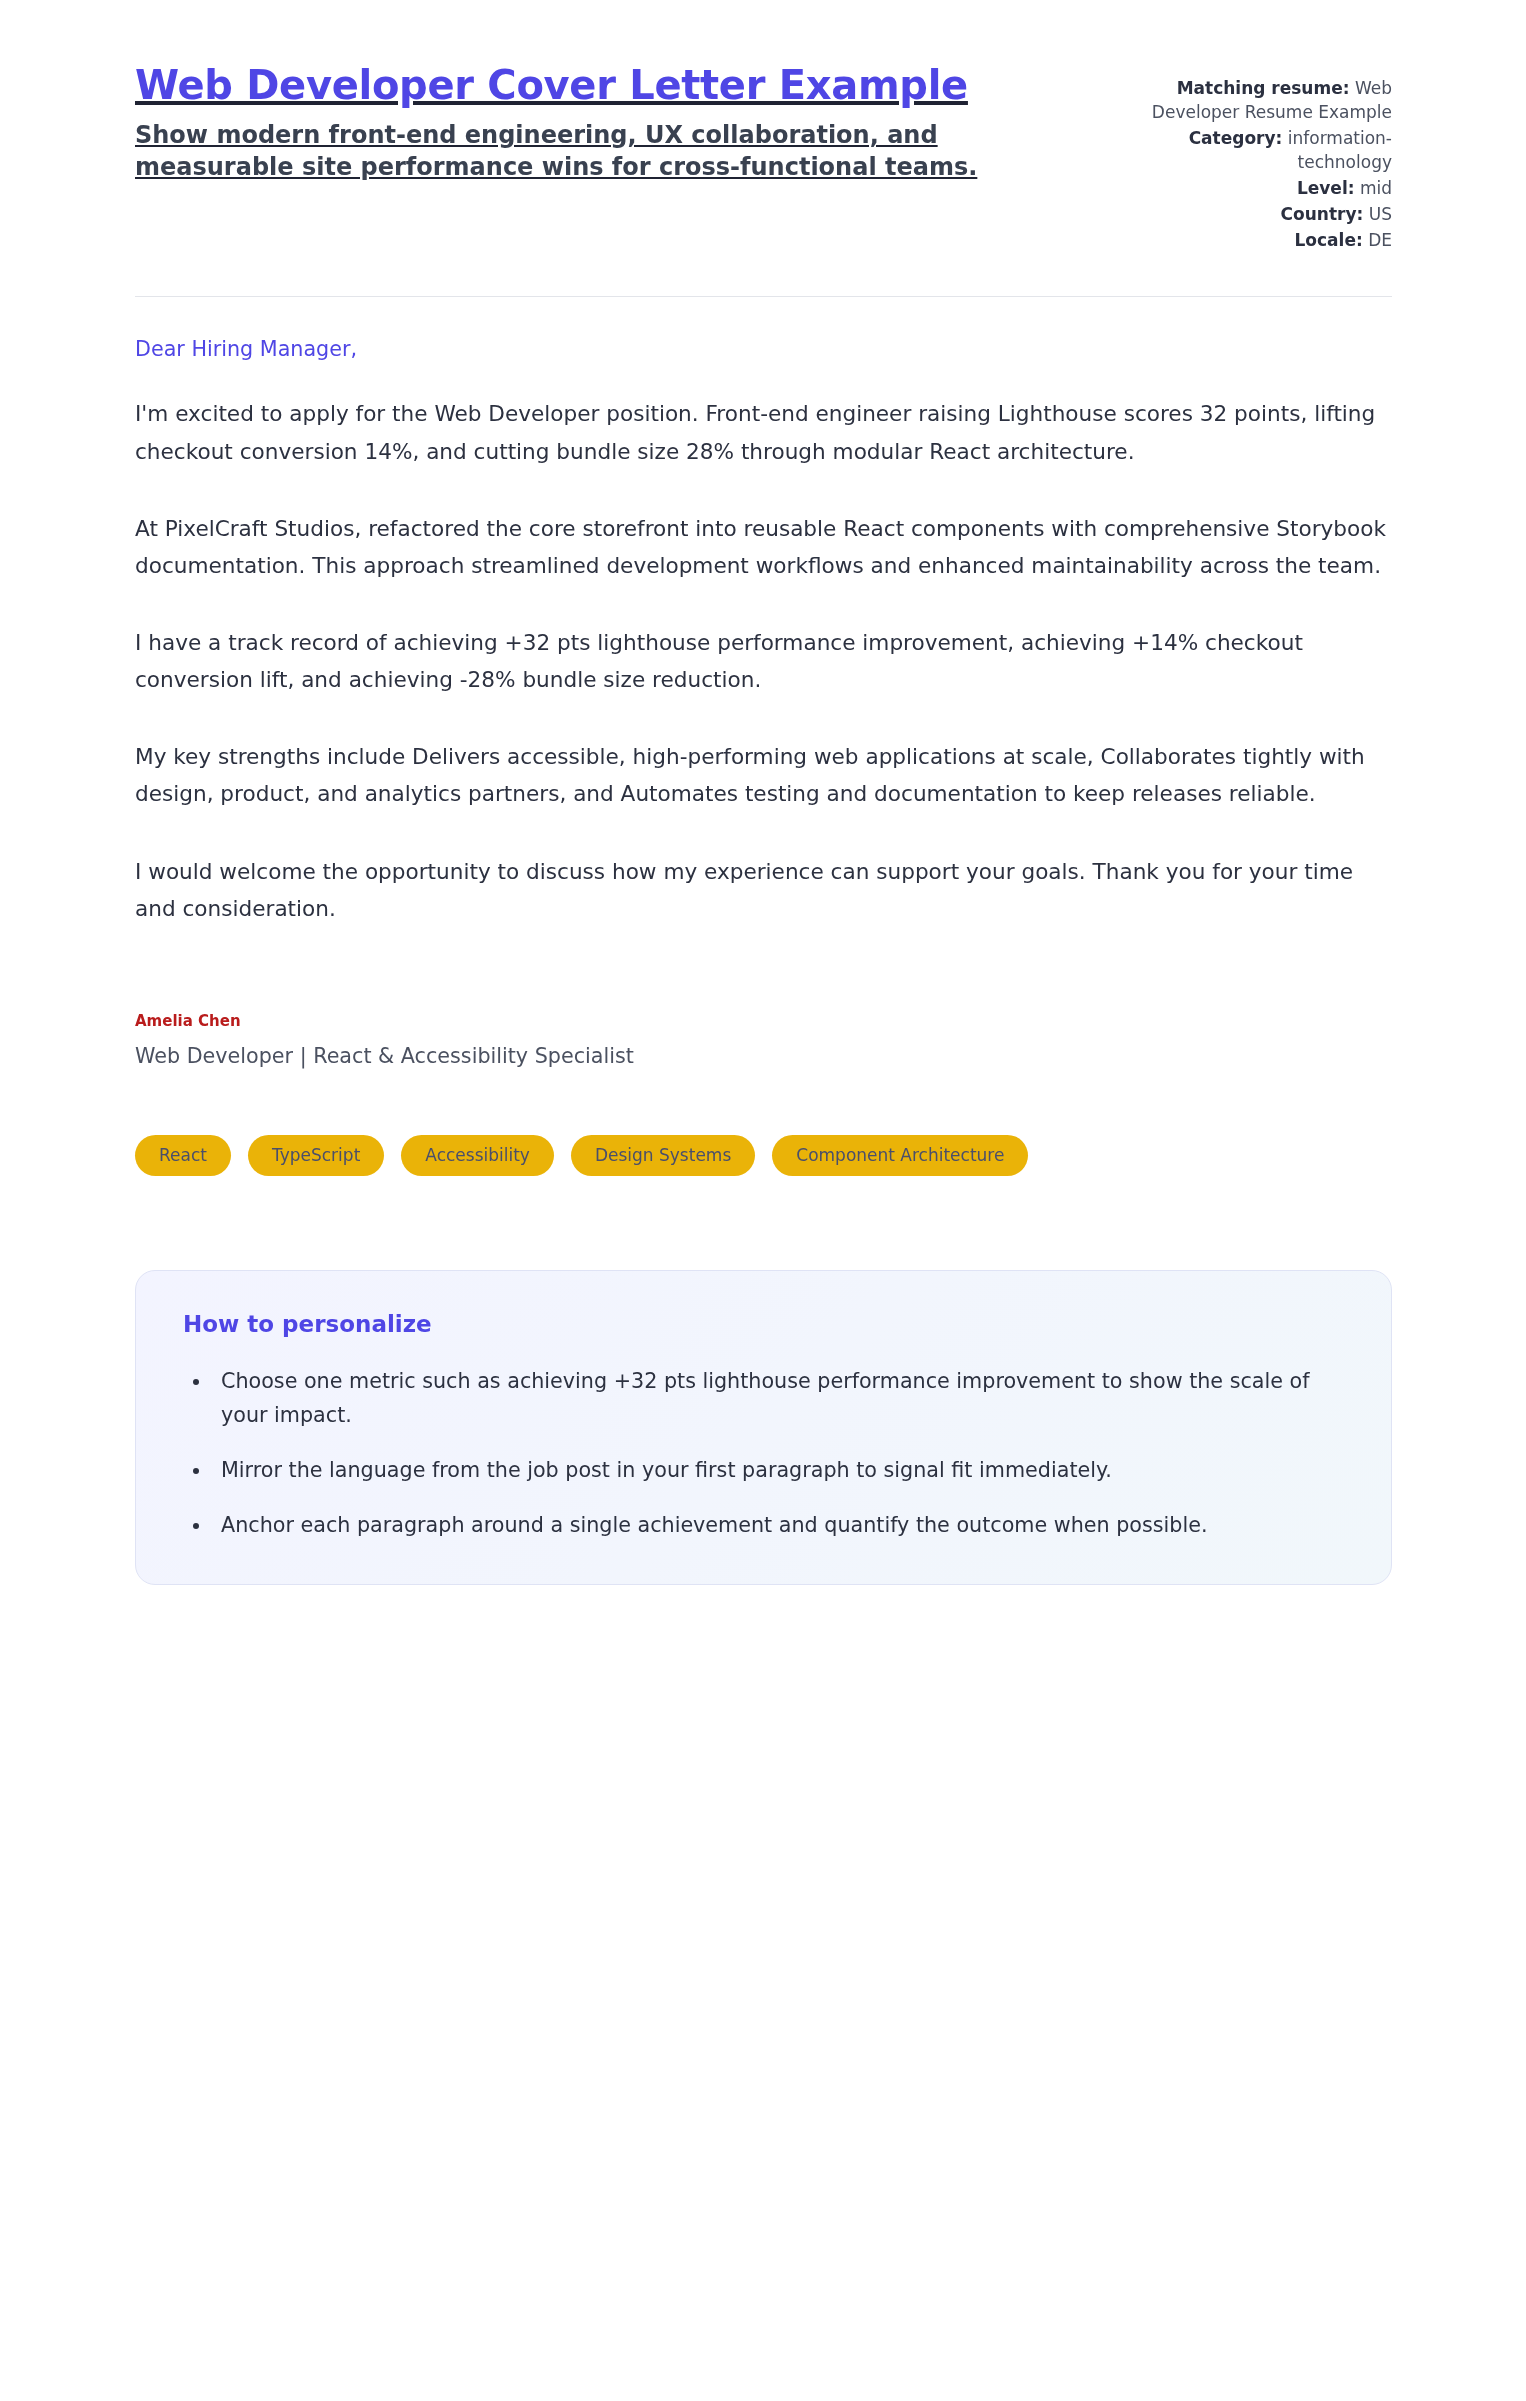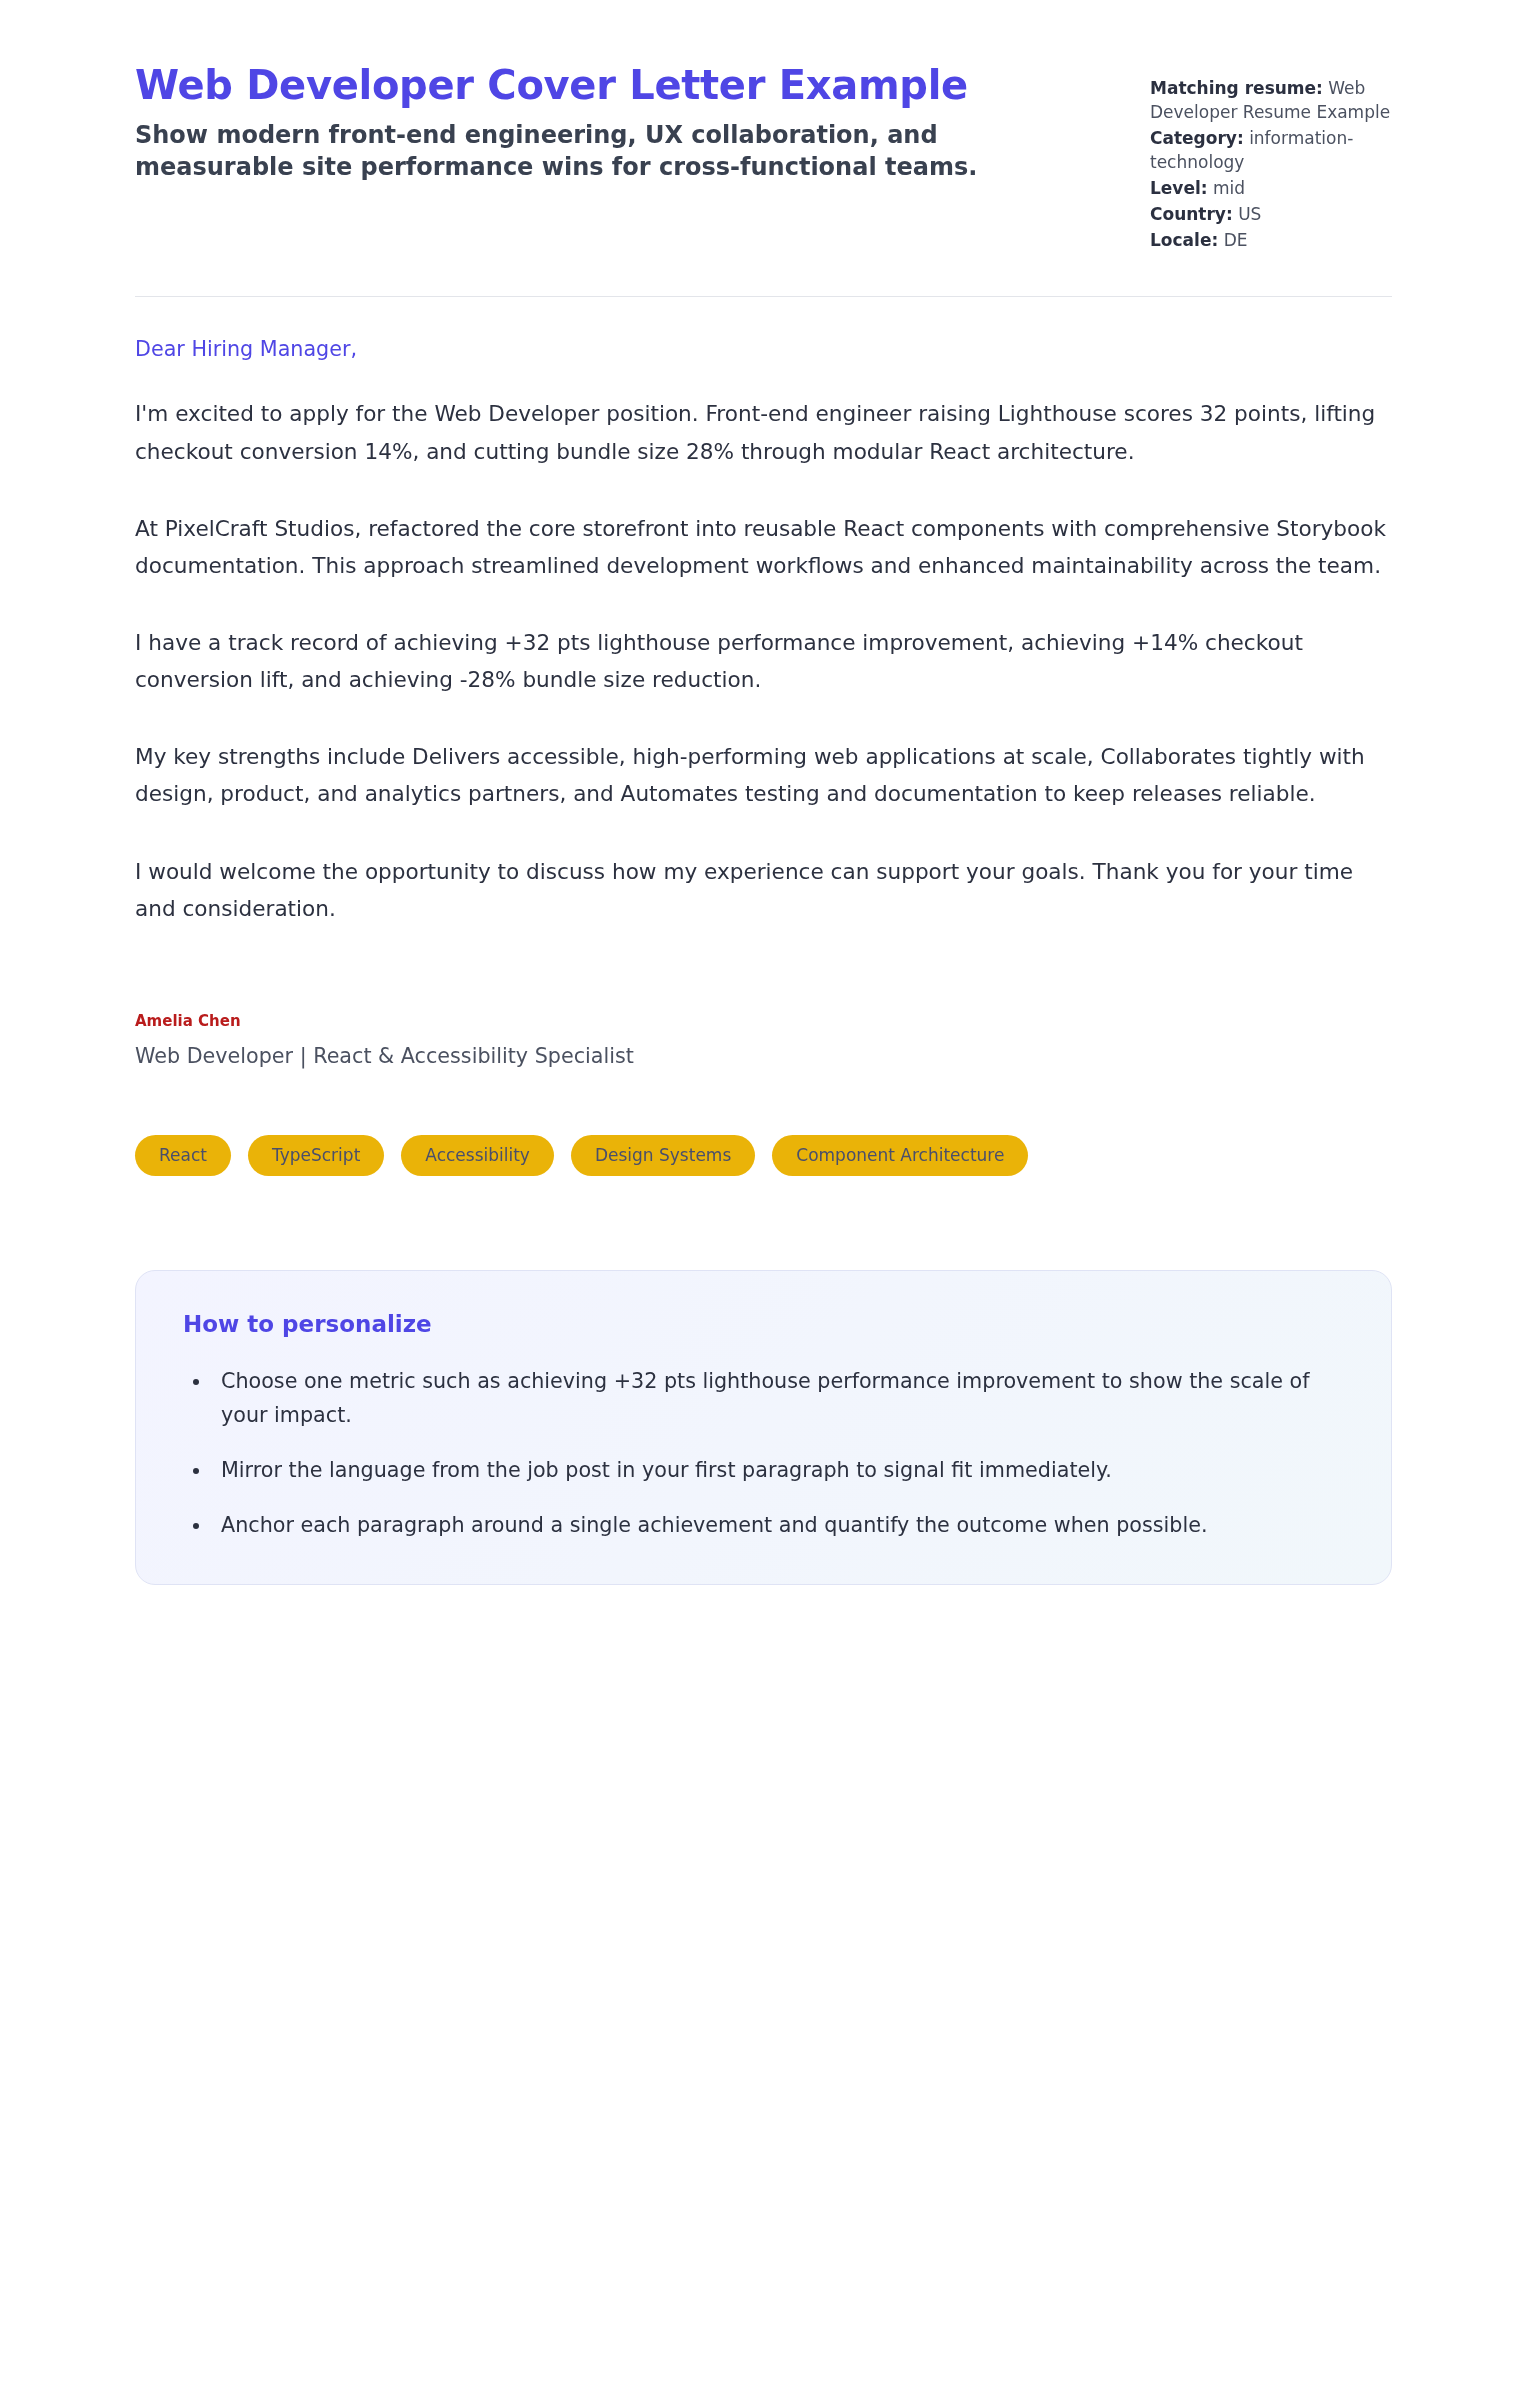--- a/index.html
+++ b/index.html
@@ -21,39 +21,41 @@
   
   .header {
     display: flex;
     align-items: flex-start;
     justify-content: space-between;
     gap: 36px;
   }
   .header-left {
     flex: 1 1 auto;
     max-width: 907px;
+    text-decoration: underline;
   }
   .doc-title {
     font-size: 40px;
     line-height: 1.12;
     font-weight: 700;
     color: #4f46e5;
     margin: 0 0 12.6px 0;
     letter-spacing: -0.3px;
   }
   .doc-subtitle {
     font-size: 24px;
     line-height: 1.33;
     font-weight: 700;
     color: #394150;
     margin: 0;
   }
   .meta {
     flex: 0 0 auto;
     width: 242px;
+    text-align: right;
     font-size: 17px;
     line-height: 1.42;
     color: #4b5160;
     padding-top: 12.6px;
   }
   .meta-row { margin-bottom: 1.8px; }
   .meta-label {
     font-weight: 700;
     color: #2b3040;
   }

